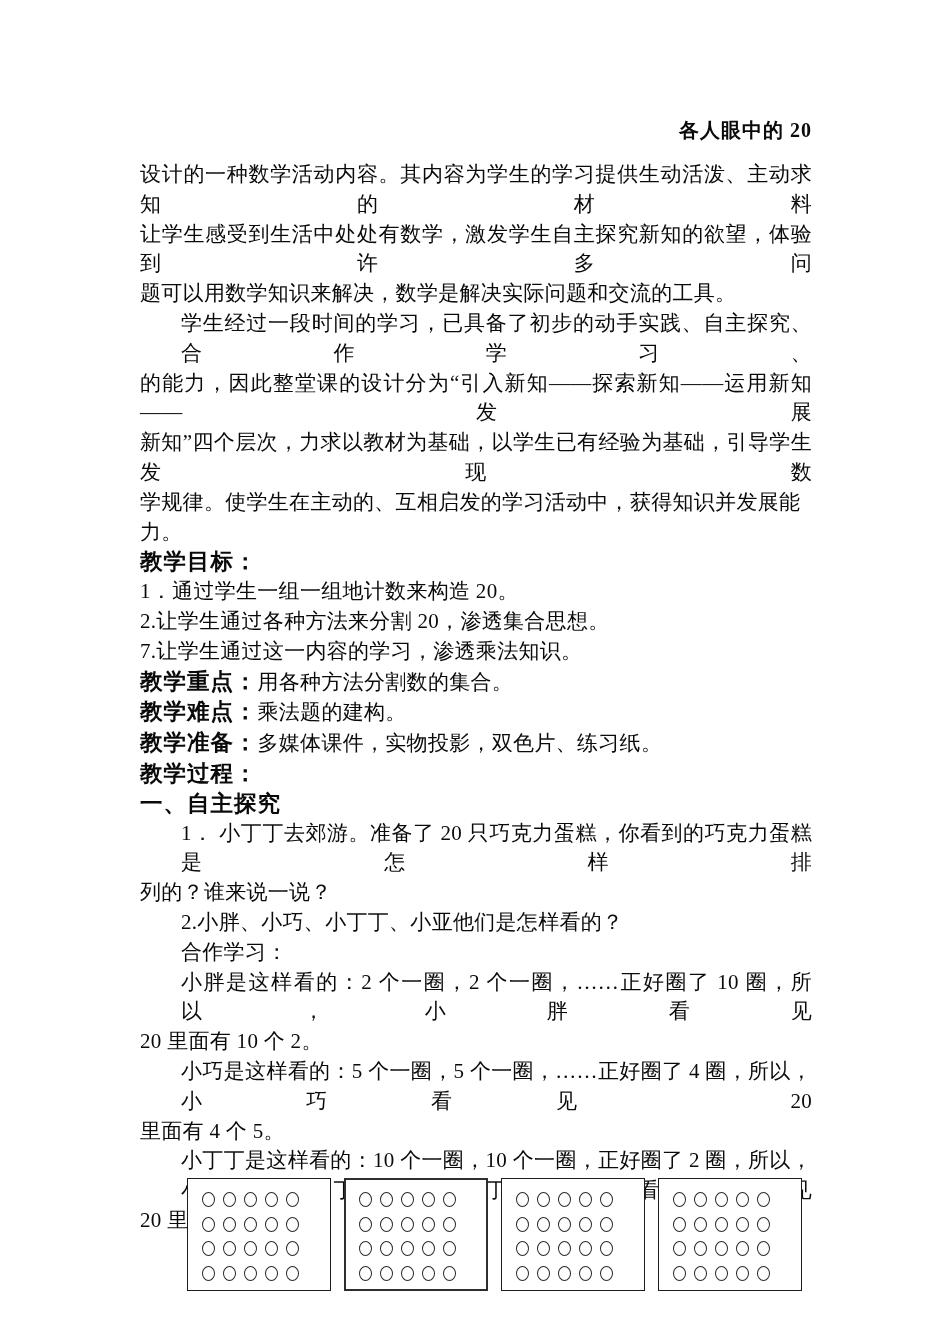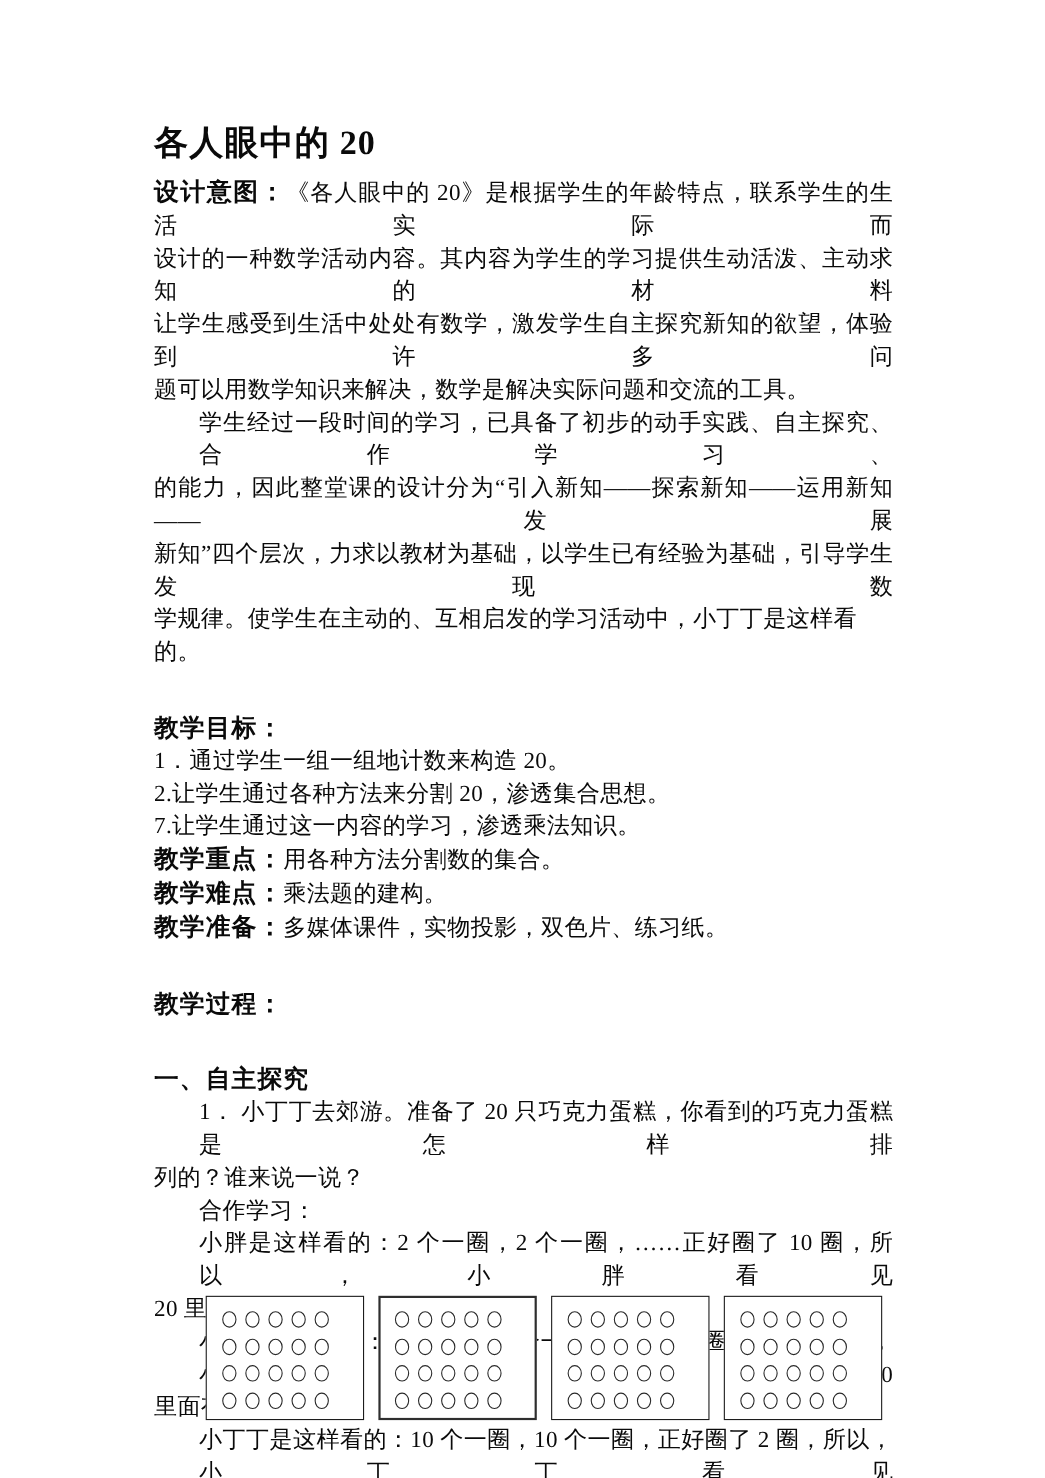--- a/index.html
+++ b/index.html
@@ -16,23 +16,23 @@
     color: #0a0a0a;
     font-family: "Liberation Serif", "DejaVu Serif", serif;
   }
   .content {
     position: absolute;
     top: 115px;
     left: 140px;
     width: 672px;
   }
   .doc-title {
-    text-align: left;
+    text-align: right;
     font-weight: bold;
-    font-size: 31px;
+    font-size: 20px;
     line-height: 30px;
     margin-bottom: 15px;
     letter-spacing: 1px;
     font-family: "Liberation Serif", "DejaVu Serif", serif;
   }
   .line {
     font-size: 21px;
     line-height: 29.8px;
     white-space: normal;
     letter-spacing: 0.3px;
@@ -49,21 +49,20 @@
     font-family: "Liberation Sans", "DejaVu Sans", sans-serif;
     font-weight: bold;
     font-size: 22.5px;
     letter-spacing: 1px;
   }
   .line.heading {
     font-family: "Liberation Sans", "DejaVu Sans", sans-serif;
     font-weight: bold;
     font-size: 22.5px;
     letter-spacing: 1px;
-    margin-top: 39px;
   }
   .boxes-row {
     position: absolute;
     top: 1178px;
     left: 187px;
     display: flex;
     gap: 13px;
   }
   .ex-box {
     box-sizing: border-box;
@@ -93,39 +92,39 @@
     flex: 0 0 auto;
   }
 </style>
 </head>
 <body>
 
 <div class="page">
   <div class="content">
     <div class="doc-title">各人眼中的 20</div>
     <div id="body-lines">
-        <div class="line justify"><span class="runin">设计意图：</span>《各人眼中的 20》是根据学生的年龄特点，联系学生的生活实际而</div>
         <div class="line justify">设计的一种数学活动内容。其内容为学生的学习提供生动活泼、主动求知的材料</div>
         <div class="line justify">让学生感受到生活中处处有数学，激发学生自主探究新知的欲望，体验到许多问</div>
         <div class="line">题可以用数学知识来解决，数学是解决实际问题和交流的工具。</div>
         <div class="line justify indent">学生经过一段时间的学习，已具备了初步的动手实践、自主探究、合作学习、</div>
         <div class="line justify">的能力，因此整堂课的设计分为“引入新知——探索新知——运用新知——发展</div>
         <div class="line justify">新知”四个层次，力求以教材为基础，以学生已有经验为基础，引导学生发现数</div>
-        <div class="line">学规律。使学生在主动的、互相启发的学习活动中，小丁丁是这样看的。</div>
+        <div class="line">学规律。使学生在主动的、互相启发的学习活动中，获得知识并发展能力。</div>
         <div class="line heading">教学目标：</div>
         <div class="line">1．通过学生一组一组地计数来构造 20。</div>
         <div class="line">2.让学生通过各种方法来分割 20，渗透集合思想。</div>
         <div class="line">7.让学生通过这一内容的学习，渗透乘法知识。</div>
         <div class="line"><span class="runin">教学重点：</span>用各种方法分割数的集合。</div>
         <div class="line"><span class="runin">教学难点：</span>乘法题的建构。</div>
         <div class="line"><span class="runin">教学准备：</span>多媒体课件，实物投影，双色片、练习纸。</div>
         <div class="line heading">教学过程：</div>
         <div class="line heading">一、自主探究</div>
         <div class="line justify indent">1． 小丁丁去郊游。准备了 20 只巧克力蛋糕，你看到的巧克力蛋糕是怎样排</div>
         <div class="line">列的？谁来说一说？</div>
+        <div class="line indent">2.小胖、小巧、小丁丁、小亚他们是怎样看的？</div>
         <div class="line indent">合作学习：</div>
         <div class="line justify indent">小胖是这样看的：2 个一圈，2 个一圈，……正好圈了 10 圈，所以，小胖看见</div>
         <div class="line">20 里面有 10 个 2。</div>
         <div class="line justify indent">小巧是这样看的：5 个一圈，5 个一圈，……正好圈了 4 圈，所以，小巧看见 20</div>
         <div class="line">里面有 4 个 5。</div>
         <div class="line justify indent">小丁丁是这样看的：10 个一圈，10 个一圈，正好圈了 2 圈，所以，小丁丁看见</div>
         <div class="line">20 里面有 2 个 10。</div>
       </div>
   </div>
   <div class="boxes-row" id="boxes-row">

